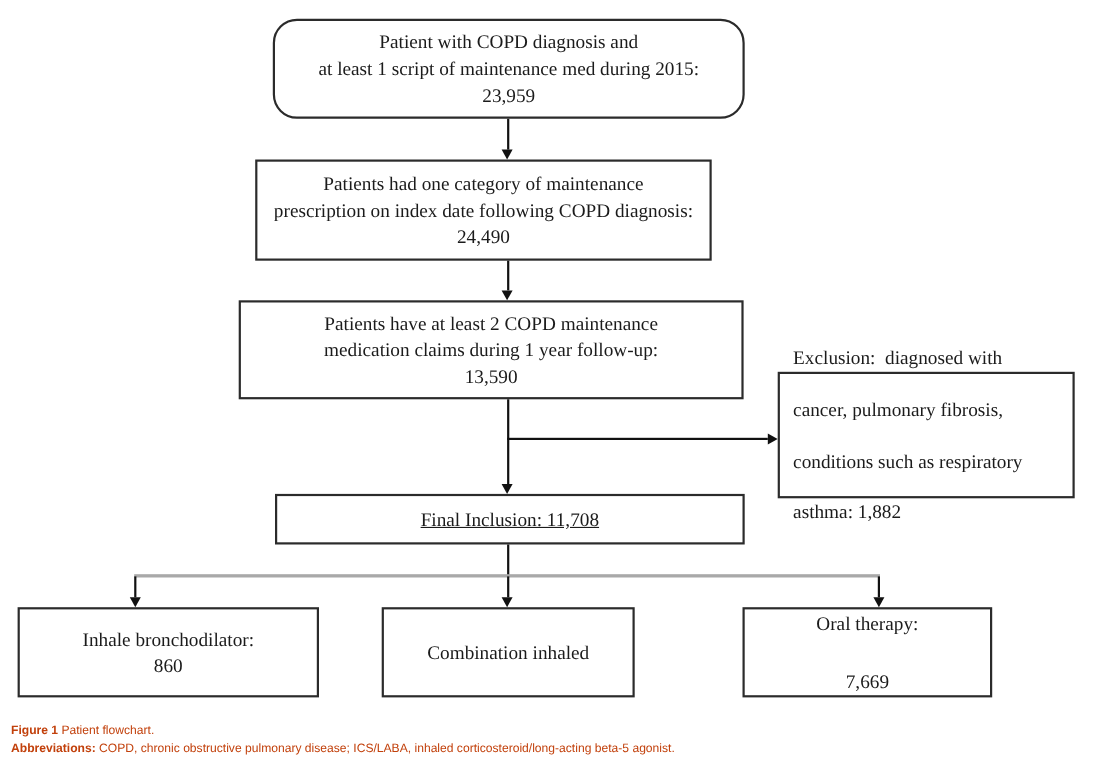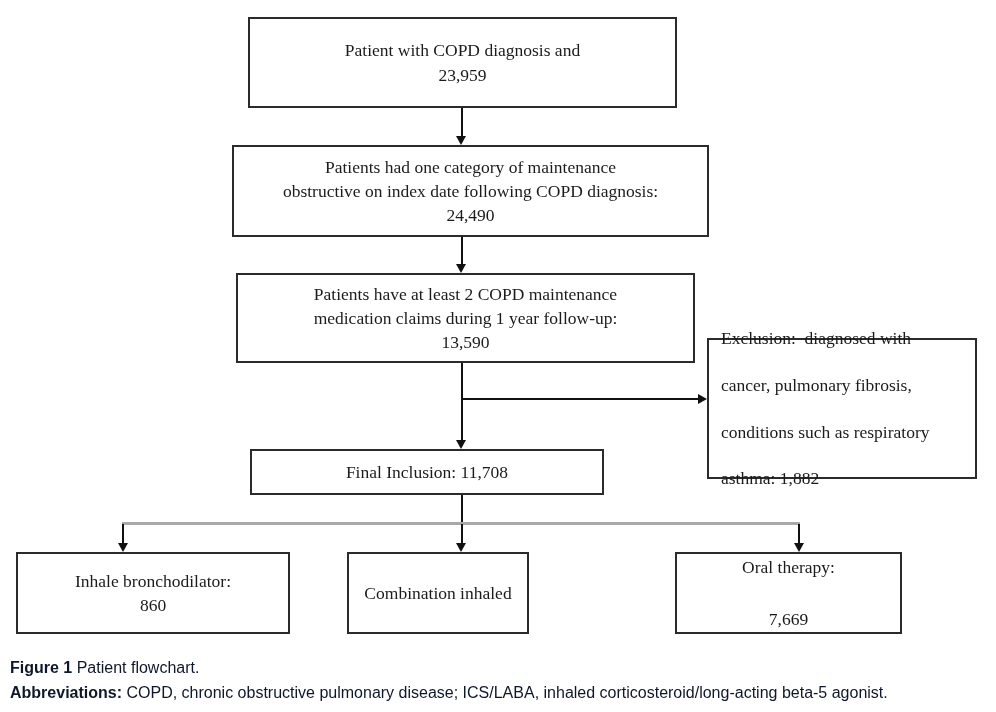--- a/index.html
+++ b/index.html
@@ -25,63 +25,64 @@
     background:#fff;
     display:flex;flex-direction:column;
     justify-content:center;align-items:center;
     text-align:center;
     font-size:17.5px;line-height:1.38;
     padding:2px 6px;
   }
   .fc-box .line{display:block;white-space:pre-wrap;}
   .fc-box.left-align{align-items:flex-start;text-align:left;justify-content:center;padding:6px 12px;line-height:1.3;}
   
-  #box-cohort       {left:248px;top:17px; width:429px;height:91px;}
-  #box-one-category {left:232px;top:145px;width:477px;height:92px;}
-  #box-two-claims   {left:236px;top:273px;width:459px;height:90px;}
-  #box-exclusion    {left:707px;top:338px;width:270px;height:141px;gap:24px;}
-  #box-final        {left:250px;top:449px;width:354px;height:46px;}
+  #box-cohort       {left:248px;top:17px; width:429px;height:91px;border-radius:22px;}
+  #box-one-category {left:232px;top:145px;width:415px;height:92px;}
+  #box-two-claims   {left:217px;top:273px;width:459px;height:90px;}
+  #box-exclusion    {left:707px;top:338px;width:270px;height:115px;gap:24px;}
+  #box-final        {left:250px;top:449px;width:427px;height:46px;text-decoration:underline;}
   #box-broncho      {left:16px; top:552px;width:274px;height:82px;}
-  #box-icslaba      {left:347px;top:552px;width:182px;height:82px;}
+  #box-icslaba      {left:347px;top:552px;width:230px;height:82px;}
   #box-oral         {left:675px;top:552px;width:227px;height:82px;gap:28px;}
   
   .vline{position:absolute;width:2px;background:var(--arrow);}
   .hline{position:absolute;height:2px;background:var(--arrow);}
   .hline.gray{background:var(--gray);height:3px;}
   .head-down{
     position:absolute;width:0;height:0;
     border-left:5px solid transparent;border-right:5px solid transparent;
     border-top:9px solid var(--arrow);
   }
   .head-right{
     position:absolute;width:0;height:0;
     border-top:5px solid transparent;border-bottom:5px solid transparent;
     border-left:9px solid var(--arrow);
   }
   
   .caption{
     position:absolute;left:10px;top:656px;
     font-family:"Liberation Sans","DejaVu Sans",sans-serif;
-    font-size:16px;line-height:1.55;color:#0f172a;
+    font-size:11px;line-height:1.55;color:#c2410c;
   }
   .caption b{font-weight:bold;}
 </style>
 </head>
 <body>
 
 <div class="figure-canvas">
 
   <div class="fc-box" id="box-cohort">
     <span class="line">Patient with COPD diagnosis and</span>
+    <span class="line">at least 1 script of maintenance med during 2015:</span>
     <span class="line">23,959</span>
   </div>
 
   <div class="fc-box" id="box-one-category">
     <span class="line">Patients had one category of maintenance</span>
-    <span class="line">obstructive on index date following COPD diagnosis:</span>
+    <span class="line">prescription on index date following COPD diagnosis:</span>
     <span class="line">24,490</span>
   </div>
 
   <div class="fc-box" id="box-two-claims">
     <span class="line">Patients have at least 2 COPD maintenance</span>
     <span class="line">medication claims during 1 year follow-up:</span>
     <span class="line">13,590</span>
   </div>
 
   <div class="fc-box left-align" id="box-exclusion">

